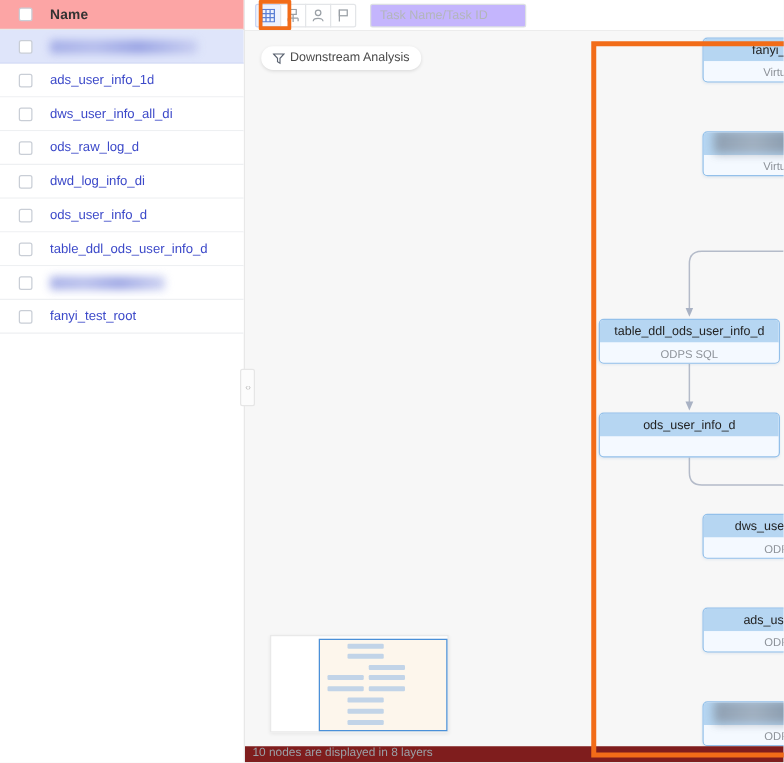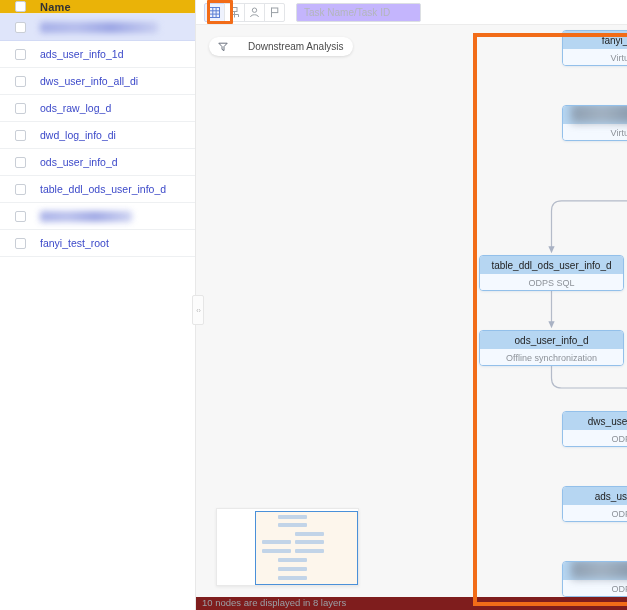--- a/index.html
+++ b/index.html
@@ -12,21 +12,21 @@
     position: relative;
   }
 
   
   #left-panel {
     position: absolute; left:0; top:0; width:196px; height:610px;
     background:#ffffff; border-right:1px solid #e8e8e8;
     overflow:hidden;
   }
   .list-header {
-    height:14px; background:#eab308; border-bottom:1px solid #e8e8e8;
+    height:24px; background:#fca5a5; border-bottom:1px solid #e8e8e8;
     display:flex; align-items:center;
   }
   .list-header .hdr-label {
     font-size:11px; color:#333; font-weight:bold; letter-spacing:.2px;
   }
   .cbx-cell { width:40px; display:flex; align-items:center; justify-content:center; flex:0 0 40px;}
   .cbx {
     width:11px; height:11px; border:1px solid #c9ced6; border-radius:2px;
     background:#fff; display:block;
   }
@@ -89,21 +89,21 @@
   
   #graph-canvas {
     position:absolute; left:0; top:25px; width:431px; height:585px;
     background:#f7f7f7; overflow:hidden;
   }
 
   
   #downstream-pill {
     position:absolute; left:13px; top:12px; z-index:30;
     background:#ffffff; border-radius:11px; height:19px;
-    display:flex; align-items:center; padding:0 9px; gap:20px;
+    display:flex; align-items:center; padding:0 9px; gap:4px;
     box-shadow:0 1px 3px rgba(0,0,0,.12);
     font-size:10px; color:#4a4a4a; white-space:nowrap;
   }
 
   
   .node {
     position:absolute; width:145px; height:36px;
     border:1px solid #93c0ea; border-radius:4px;
     background:#f4f9ff; overflow:hidden; z-index:20;
     box-shadow:0 1px 2px rgba(120,160,200,.15);
@@ -306,21 +306,20 @@
             <span class="title-blur"></span>
           </div>
           <div class="n-sub">Virtual node</div>
         </div>
         <div class="node" style="left: 283px; top: 230px;">
           <div class="n-title">table_ddl_ods_user_info_d</div>
           <div class="n-sub">ODPS SQL</div>
         </div>
         <div class="node" style="left: 283px; top: 305px;">
           <div class="n-title">ods_user_info_d</div>
-          <div class="n-sub">Offline synchronization</div>
         </div>
         <div class="node" style="left: 366px; top: 386px;">
           <div class="n-title">dws_user_info_all_di</div>
           <div class="n-sub">ODPS SQL</div>
         </div>
         <div class="node" style="left: 366px; top: 461px;">
           <div class="n-title">ads_user_info_1d</div>
           <div class="n-sub">ODPS SQL</div>
         </div>
         <div class="node" style="left: 366px; top: 536px;">

